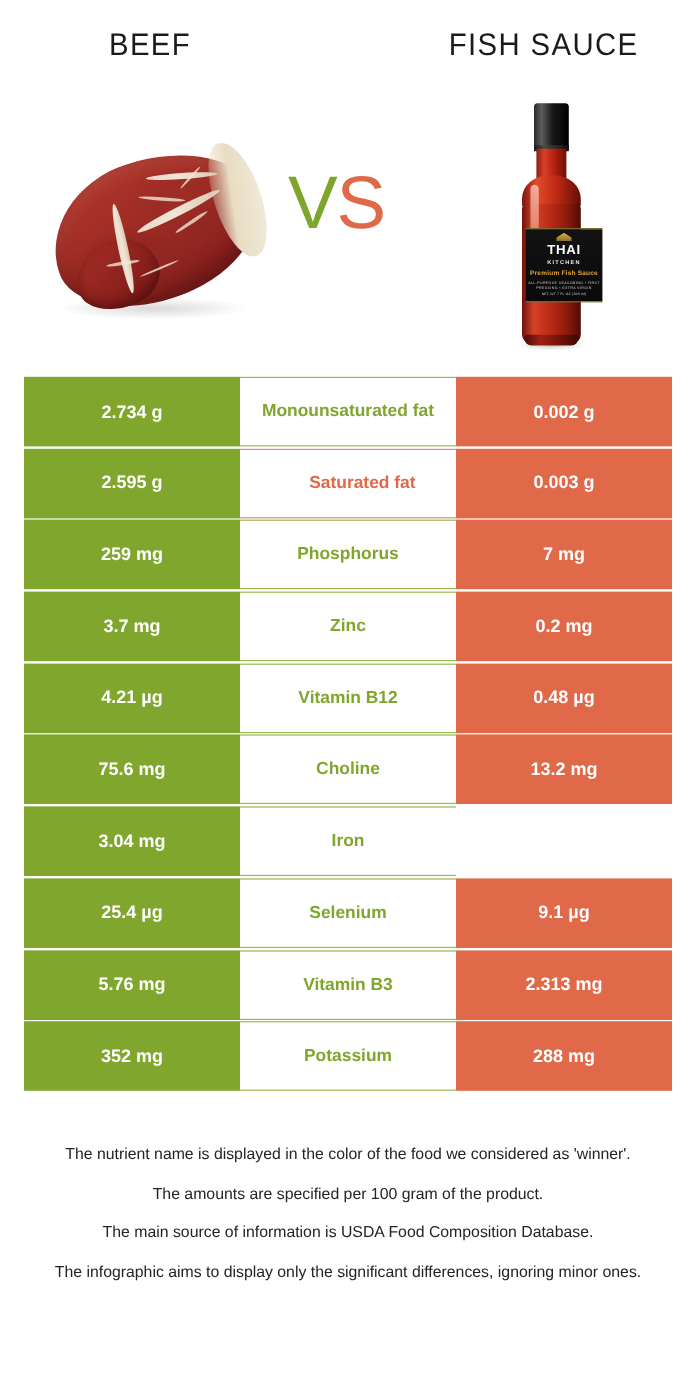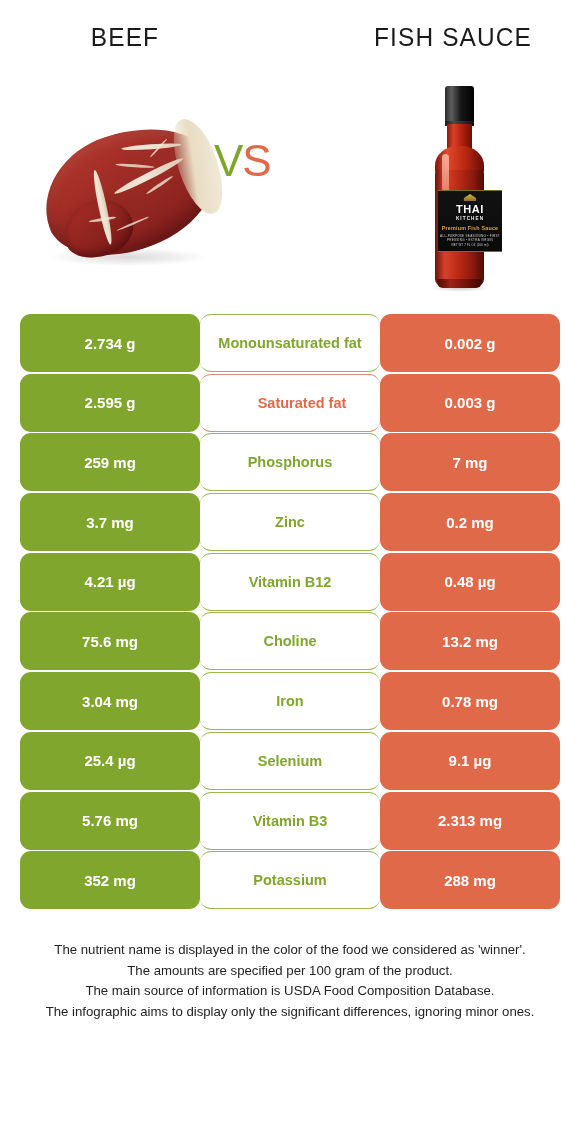--- a/index.html
+++ b/index.html
@@ -33,23 +33,23 @@
     color: #1b1b1b;
     text-align: center;
     white-space: nowrap;
     transform: scaleX(0.94);
   }
   .title-left  { left: 35px;  width: 180px; }
   .title-right { left: 363px; width: 180px; }
 
   .vs {
     position: absolute;
-    left: 214px;
+    left: 240px;
     top: 139px;
-    font-size: 44px;
+    font-size: 62px;
     font-weight: 400;
     letter-spacing: -1px;
     line-height: 1;
     font-family: "Liberation Sans", sans-serif;
   }
   .vs .v { color: #7FA62C; }
   .vs .s { color: #E0694A; }
 
   
   .steak-wrap {
@@ -251,21 +251,20 @@
     height: 58px;
     margin-bottom: 1.7px;
   }
   .cell {
     display: flex;
     align-items: center;
     justify-content: center;
     font-size: 15px;
     font-weight: 600;
     box-sizing: border-box;
-    border-radius: 11px;
   }
   .cell-left {
     width: 180px;
     background: #80A62E;
     color: #ffffff;
   }
   .cell-mid {
     width: 180px;
     background: #ffffff;
     font-weight: 700;
@@ -284,21 +283,21 @@
     position: absolute;
     left: 20px;
     top: 940px;
     width: 540px;
     text-align: center;
     font-size: 13.2px;
     line-height: 20.5px;
     color: #242424;
     font-family: "Liberation Sans", sans-serif;
   }
-  .footer p { margin: 0; }
+  .footer p { margin: 12px; }
 </style>
 </head>
 <body>
 
 <div class="header">
 
   <div class="title title-left">Beef</div>
 
   <div class="title title-right">Fish Sauce</div>
 
@@ -367,21 +366,20 @@
       <div class="cell cell-right">0.48 µg</div>
     </div>
     <div class="row">
       <div class="cell cell-left">75.6 mg</div>
       <div class="cell cell-mid win-green">Choline</div>
       <div class="cell cell-right">13.2 mg</div>
     </div>
     <div class="row">
       <div class="cell cell-left">3.04 mg</div>
       <div class="cell cell-mid win-green">Iron</div>
-      <div class="cell cell-right">0.78 mg</div>
     </div>
     <div class="row">
       <div class="cell cell-left">25.4 µg</div>
       <div class="cell cell-mid win-green">Selenium</div>
       <div class="cell cell-right">9.1 µg</div>
     </div>
     <div class="row">
       <div class="cell cell-left">5.76 mg</div>
       <div class="cell cell-mid win-green">Vitamin B3</div>
       <div class="cell cell-right">2.313 mg</div>

